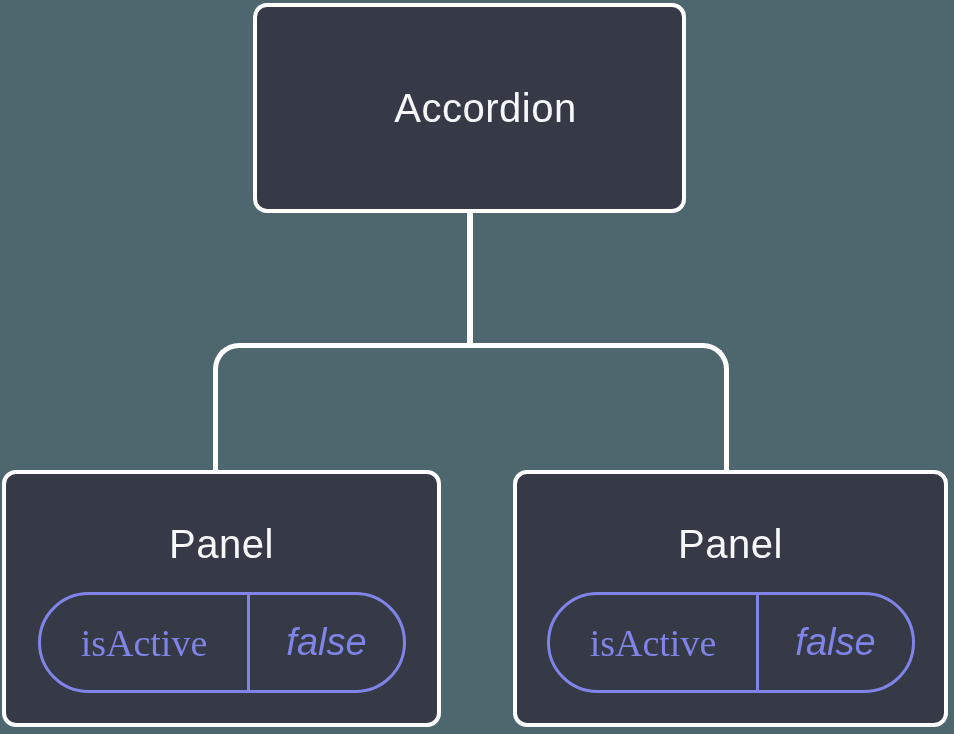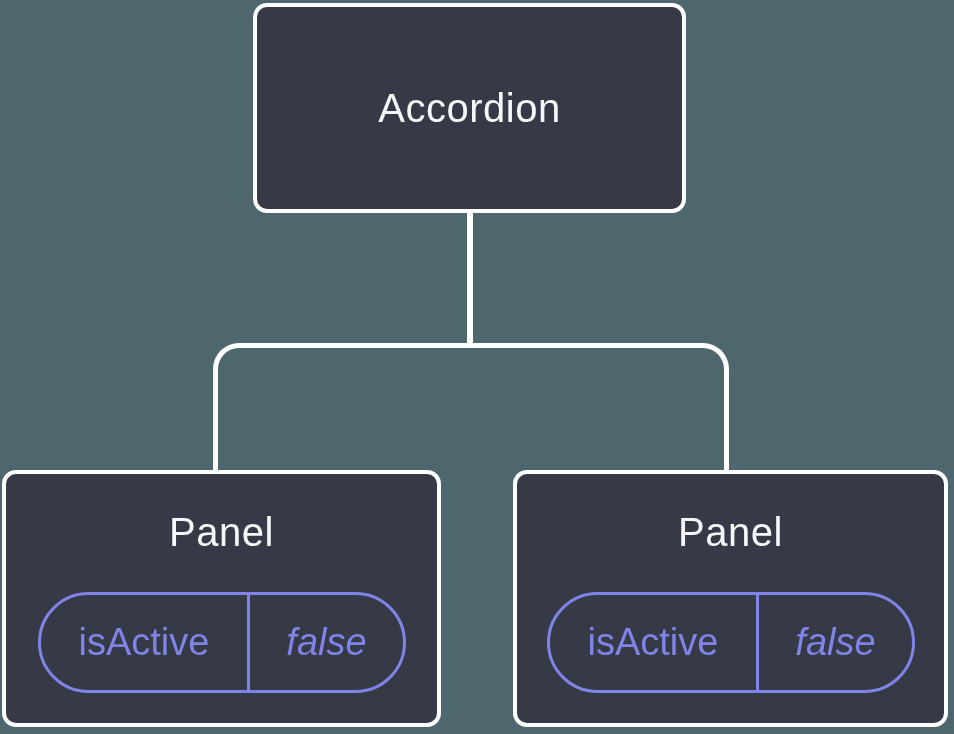--- a/index.html
+++ b/index.html
@@ -34,21 +34,21 @@
     font-weight: 500;
     letter-spacing: 0.5px;
     text-align: center;
     width: 100%;
     position: absolute;
   }
 
   
   .root-node {
     left: 253px; top: 3px;
-    width: 433px; height: 210px;
+    width: 433px; height: 210px; padding-left: 16px;
   }
   .root-node .node-label {
     top: 50%; transform: translateY(-50%);
   }
 
   
   .connector-stem {
     position: absolute;
     left: 467px; top: 213px;
     width: 6px; height: 133px;
@@ -62,21 +62,21 @@
     width: 516px; height: 127px;
     border-top: 5px solid var(--connector, #FFFFFF);
     border-left: 5px solid var(--connector, #FFFFFF);
     border-right: 5px solid var(--connector, #FFFFFF);
     border-radius: 26px 26px 0 0;
   }
 
   
   .panel-left  { left: 2px;   top: 470px; width: 439px; height: 257px; }
   .panel-right { left: 513px; top: 470px; width: 435px; height: 257px; }
-  .panel-node .node-label { top: 36px; }
+  .panel-node .node-label { top: 48px; }
 
   
   .state-pill {
     position: absolute;
     left: 50%; transform: translateX(-50%);
     top: 118px;
     width: 368px; height: 101px;
     border: 3px solid var(--accent, #8084E8);
     border-radius: 51px;
     display: flex;
@@ -85,20 +85,21 @@
     font-size: 38px;
   }
   .state-cell {
     display: flex;
     align-items: center;
     justify-content: center;
   }
   .state-name-cell {
     flex: 0 0 58%;
     border-right: 3px solid var(--accent, #8084E8);
+    font-family: Liberation Serif, serif;
   }
   .state-value-cell { flex: 1 1 auto; font-style: italic; }
 </style>
 </head>
 <body>
 
 <div class="canvas">
 
   <div class="node root-node">
     <div class="node-label">Accordion</div>

